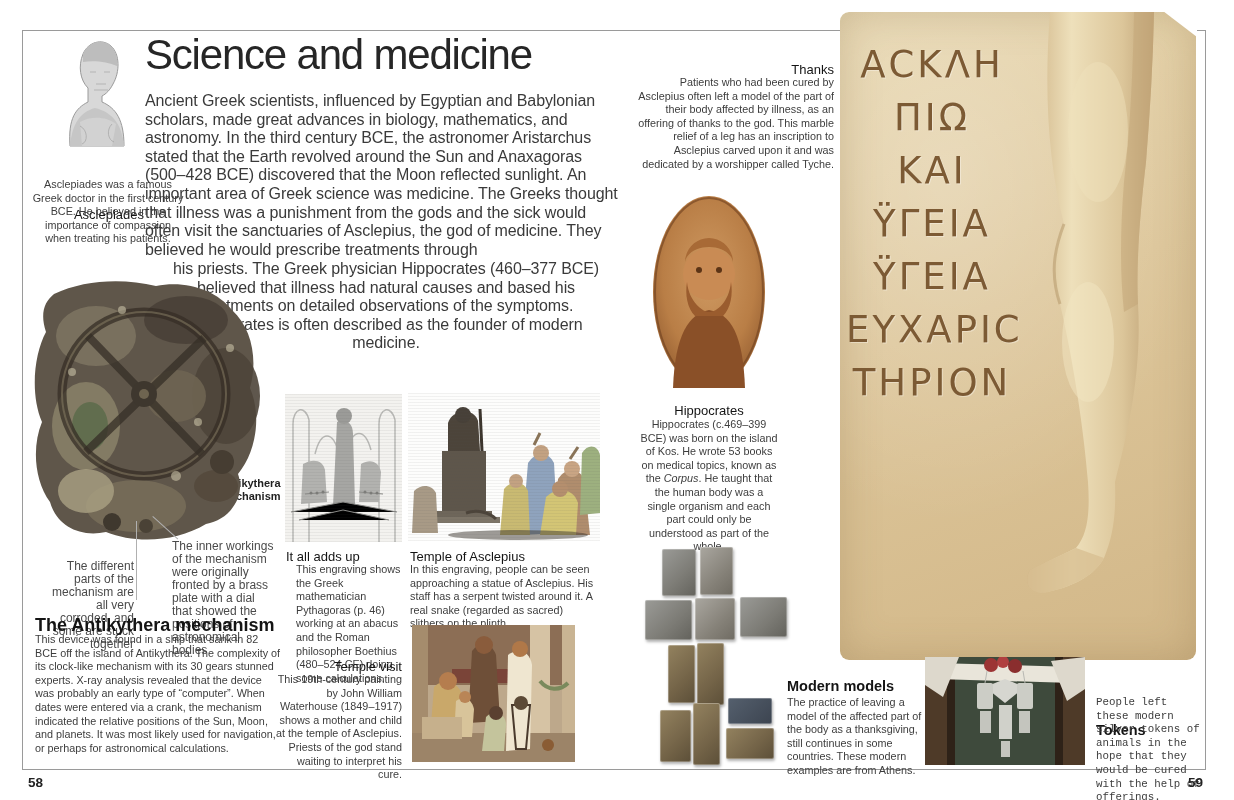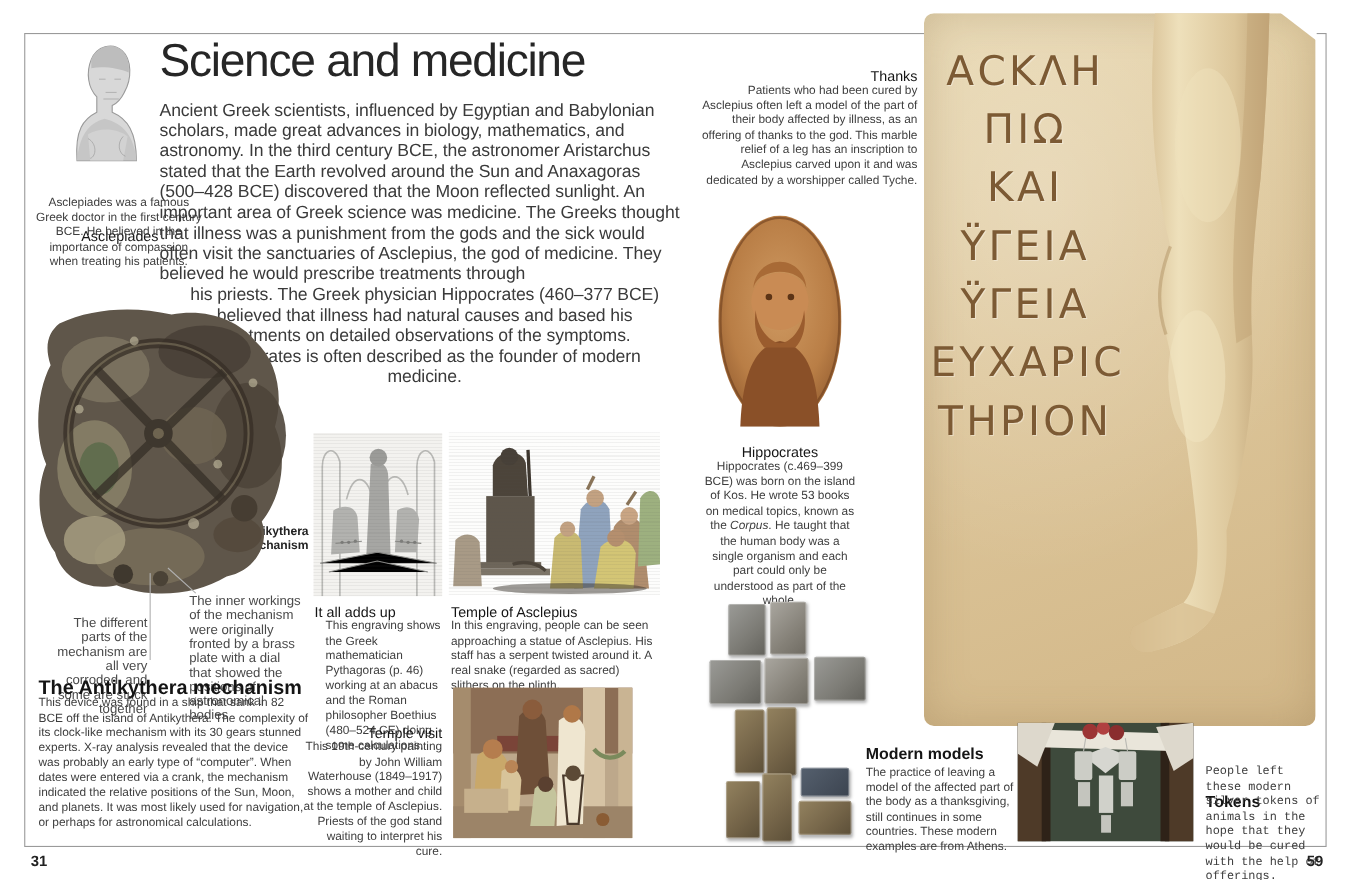--- a/index.html
+++ b/index.html
@@ -303,16 +303,16 @@
     <rect x="74" y="48" width="13" height="34" fill="#d0d1ca"></rect>
     <rect x="94" y="54" width="11" height="22" fill="#c4c5be"></rect>
     <rect x="76" y="84" width="9" height="16" fill="#c4c5be"></rect>
     <line x1="60" y1="26" x2="62" y2="14" stroke="#b8b8b2" stroke-width="1"></line>
     <line x1="100" y1="26" x2="98" y2="14" stroke="#b8b8b2" stroke-width="1"></line>
   </svg>
 
   <div class="abs" style="left:1096px; top:678px; width:110px; font-size:14.5px; font-weight:bold; color:#141414;margin-top:44px;">Tokens</div>
   <div class="abs cap" style="left:1096px; top:696px; width:110px;font-family:Liberation Mono, monospace;">People left these modern silver tokens of animals in the hope that they would be cured with the help of offerings.</div>
 
-  <div class="abs page-num" style="left:28px; top:775px;">31</div>
+  <div class="abs page-num" style="left:28px; top:775px;">58</div>
   <div class="abs page-num" style="left:1188px; top:775px;">59</div>
 
 </div>
 
 </body></html>

